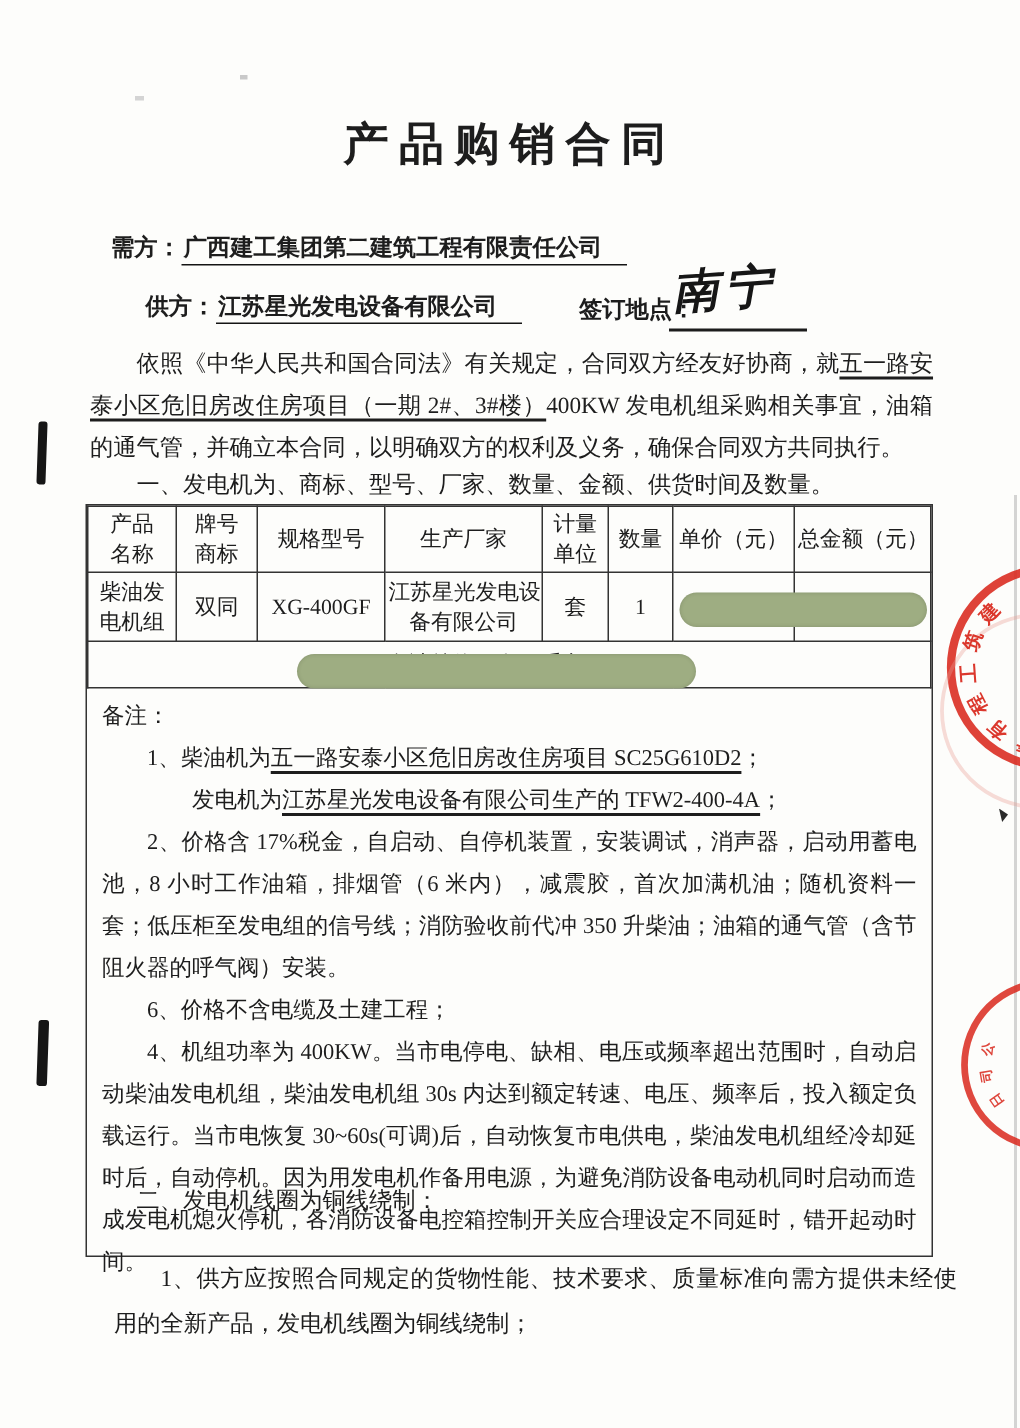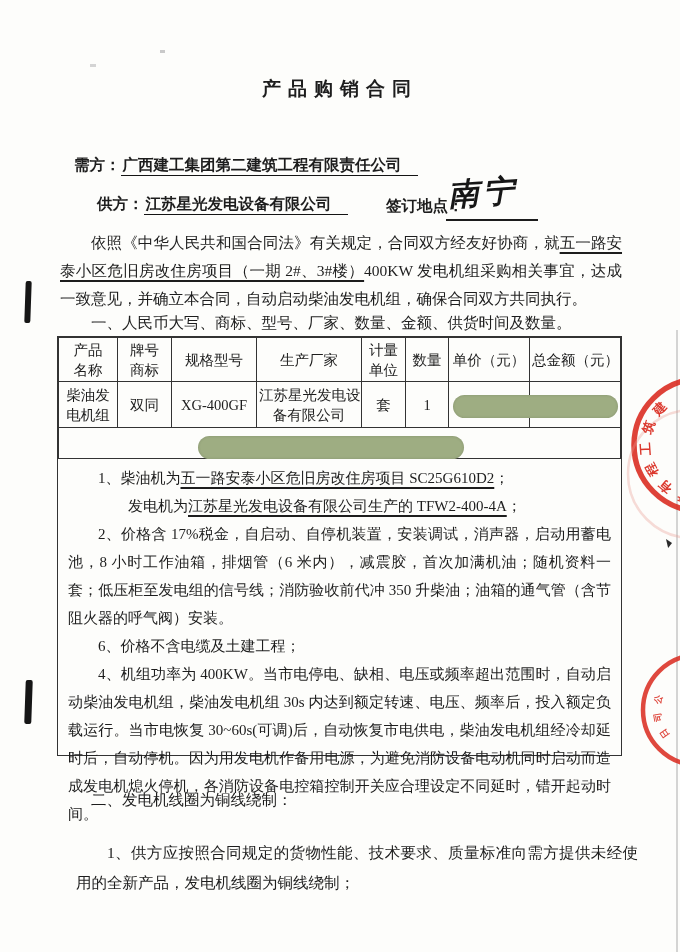--- a/index.html
+++ b/index.html
@@ -3,41 +3,41 @@
 <meta charset="utf-8">
 <style>
   html,body{margin:0;padding:0;background:#ffffff;}
   .page{
     position:relative;width:680px;height:952px;overflow:hidden;
     background:#fdfdfb;color:#1d1d1d;
     font-family:"Liberation Serif","DejaVu Serif",serif;
   }
   .title{
     position:absolute;top:76px;left:0;width:100%;text-align:center;
-    font-size:19px;font-weight:bold;letter-spacing:7px;
+    font-size:30px;font-weight:bold;letter-spacing:7px;
     font-family:"DejaVu Sans","Liberation Sans",sans-serif;
   }
   .party{position:absolute;font-size:15.5px;font-weight:bold;white-space:nowrap;}
   .party-buyer{top:155px;left:74px;}
   .party-supplier{top:194px;left:74px;margin-left:23px;}
   .party .name{border-bottom:1.5px solid #141414;padding:0 16px 2px 2px;text-align:center;}
   .sign-label{position:absolute;top:196px;left:386px;font-size:15.5px;font-weight:bold;}
   .handwrite{
     position:absolute;top:172px;left:448px;font-size:31px;font-weight:bold;font-style:italic;
     letter-spacing:4px;transform:rotate(-4deg);font-family:"DejaVu Serif",serif;color:#161616;
   }
   .hand-line{position:absolute;top:219px;left:446px;width:92px;height:2px;background:#1c1c1c;}
   .intro{
     position:absolute;top:229px;left:60px;width:562px;
     font-size:15.5px;line-height:28px;text-align:justify;text-indent:2em;margin:0;
   }
   .uline{text-decoration:underline;text-underline-offset:4px;text-decoration-thickness:1.5px;}
   .s1{position:absolute;top:313px;left:60px;width:562px;font-size:15.5px;text-indent:2em;margin:0;}
   .contract-box{
-    position:absolute;top:336px;left:57px;width:565px;height:420px;
+    position:absolute;top:336px;left:57px;width:565px;height:502px;
     border:1.5px solid #333;box-sizing:border-box;background:transparent;
   }
   table.goods{width:100%;border-collapse:collapse;table-layout:fixed;}
   table.goods th,table.goods td{
     border:1px solid #333;font-size:14.5px;font-weight:normal;text-align:center;
     white-space:pre;padding:1px 2px;line-height:20px;overflow:visible;
   }
   tr.hdr{height:44px;} tr.row{height:46px;} tr.tot{height:31px;}
   td.total-cell{text-align:left;padding-left:8px;font-size:15px;}
   .notes{padding:5px 10px 0 10px;font-size:15px;line-height:28px;}
@@ -79,23 +79,23 @@
   <div class="party party-buyer">
     <span>需方：</span><span class="name">广西建工集团第二建筑工程有限责任公司</span>
   </div>
   <div class="party party-supplier">
     <span>供方：</span><span class="name">江苏星光发电设备有限公司</span>
   </div>
   <div class="sign-label">签订地点：</div>
   <div class="handwrite">南宁</div>
   <div class="hand-line"></div>
 
-  <p class="intro"><span>依照《中华人民共和国合同法》有关规定，合同双方经友好协商，就</span><span class="uline">五一路安泰小区危旧房改住房项目（一期 2#、3#楼）</span><span>400KW 发电机组采购相关事宜，达成一致意见，并确立本合同，自动启动柴油发电机组，确保合同双方共同执行。</span></p>
+  <p class="intro"><span>依照《中华人民共和国合同法》有关规定，合同双方经友好协商，就</span><span class="uline">五一路安泰小区危旧房改住房项目（一期 2#、3#楼）</span><span>400KW 发电机组采购相关事宜，油箱的通气管，并确立本合同，以明确双方的权利及义务，确保合同双方共同执行。</span></p>
 
-  <p class="s1">一、人民币大写、商标、型号、厂家、数量、金额、供货时间及数量。</p>
+  <p class="s1">一、发电机为、商标、型号、厂家、数量、金额、供货时间及数量。</p>
 
   <div class="contract-box">
     <table class="goods">
       <colgroup>
         <col style="width:59px">
           <col style="width:54px">
           <col style="width:85px">
           <col style="width:105px">
         <col style="width:44px">
           <col style="width:43px">
@@ -128,20 +128,21 @@
         <td></td>
         <td></td>
       </tr>
       <tr class="tot">
         <td class="total-cell" colspan="8">合计总价（人民币大写）:</td>
       </tr>
     </tbody>
       </table>
 
     <div class="notes">
+      <p>备注：</p>
       <p class="ind2"><span>1、柴油机为</span><span class="uline">五一路安泰小区危旧房改住房项目 SC25G610D2</span><span>；</span></p>
       <p class="ind4"><span>发电机为</span><span class="uline">江苏星光发电设备有限公司生产的 TFW2-400-4A</span><span>；</span></p>
       <p class="ind2">2、价格含 17%税金，自启动、自停机装置，安装调试，消声器，启动用蓄电池，8 小时工作油箱，排烟管（6 米内），减震胶，首次加满机油；随机资料一套；低压柜至发电组的信号线；消防验收前代冲 350 升柴油；油箱的通气管（含节阻火器的呼气阀）安装。</p>
       <p class="ind2">6、价格不含电缆及土建工程；</p>
       <p class="ind2">4、机组功率为 400KW。当市电停电、缺相、电压或频率超出范围时，自动启动柴油发电机组，柴油发电机组 30s 内达到额定转速、电压、频率后，投入额定负载运行。当市电恢复 30~60s(可调)后，自动恢复市电供电，柴油发电机组经冷却延时后，自动停机。因为用发电机作备用电源，为避免消防设备电动机同时启动而造成发电机熄火停机，各消防设备电控箱控制开关应合理设定不同延时，错开起动时间。</p>
     </div>
   </div>
 
   <div class="pill pill1" style="background-color: rgb(158, 173, 130);"></div>
   <div class="pill pill2" style="background-color: rgb(158, 173, 130);"></div>

